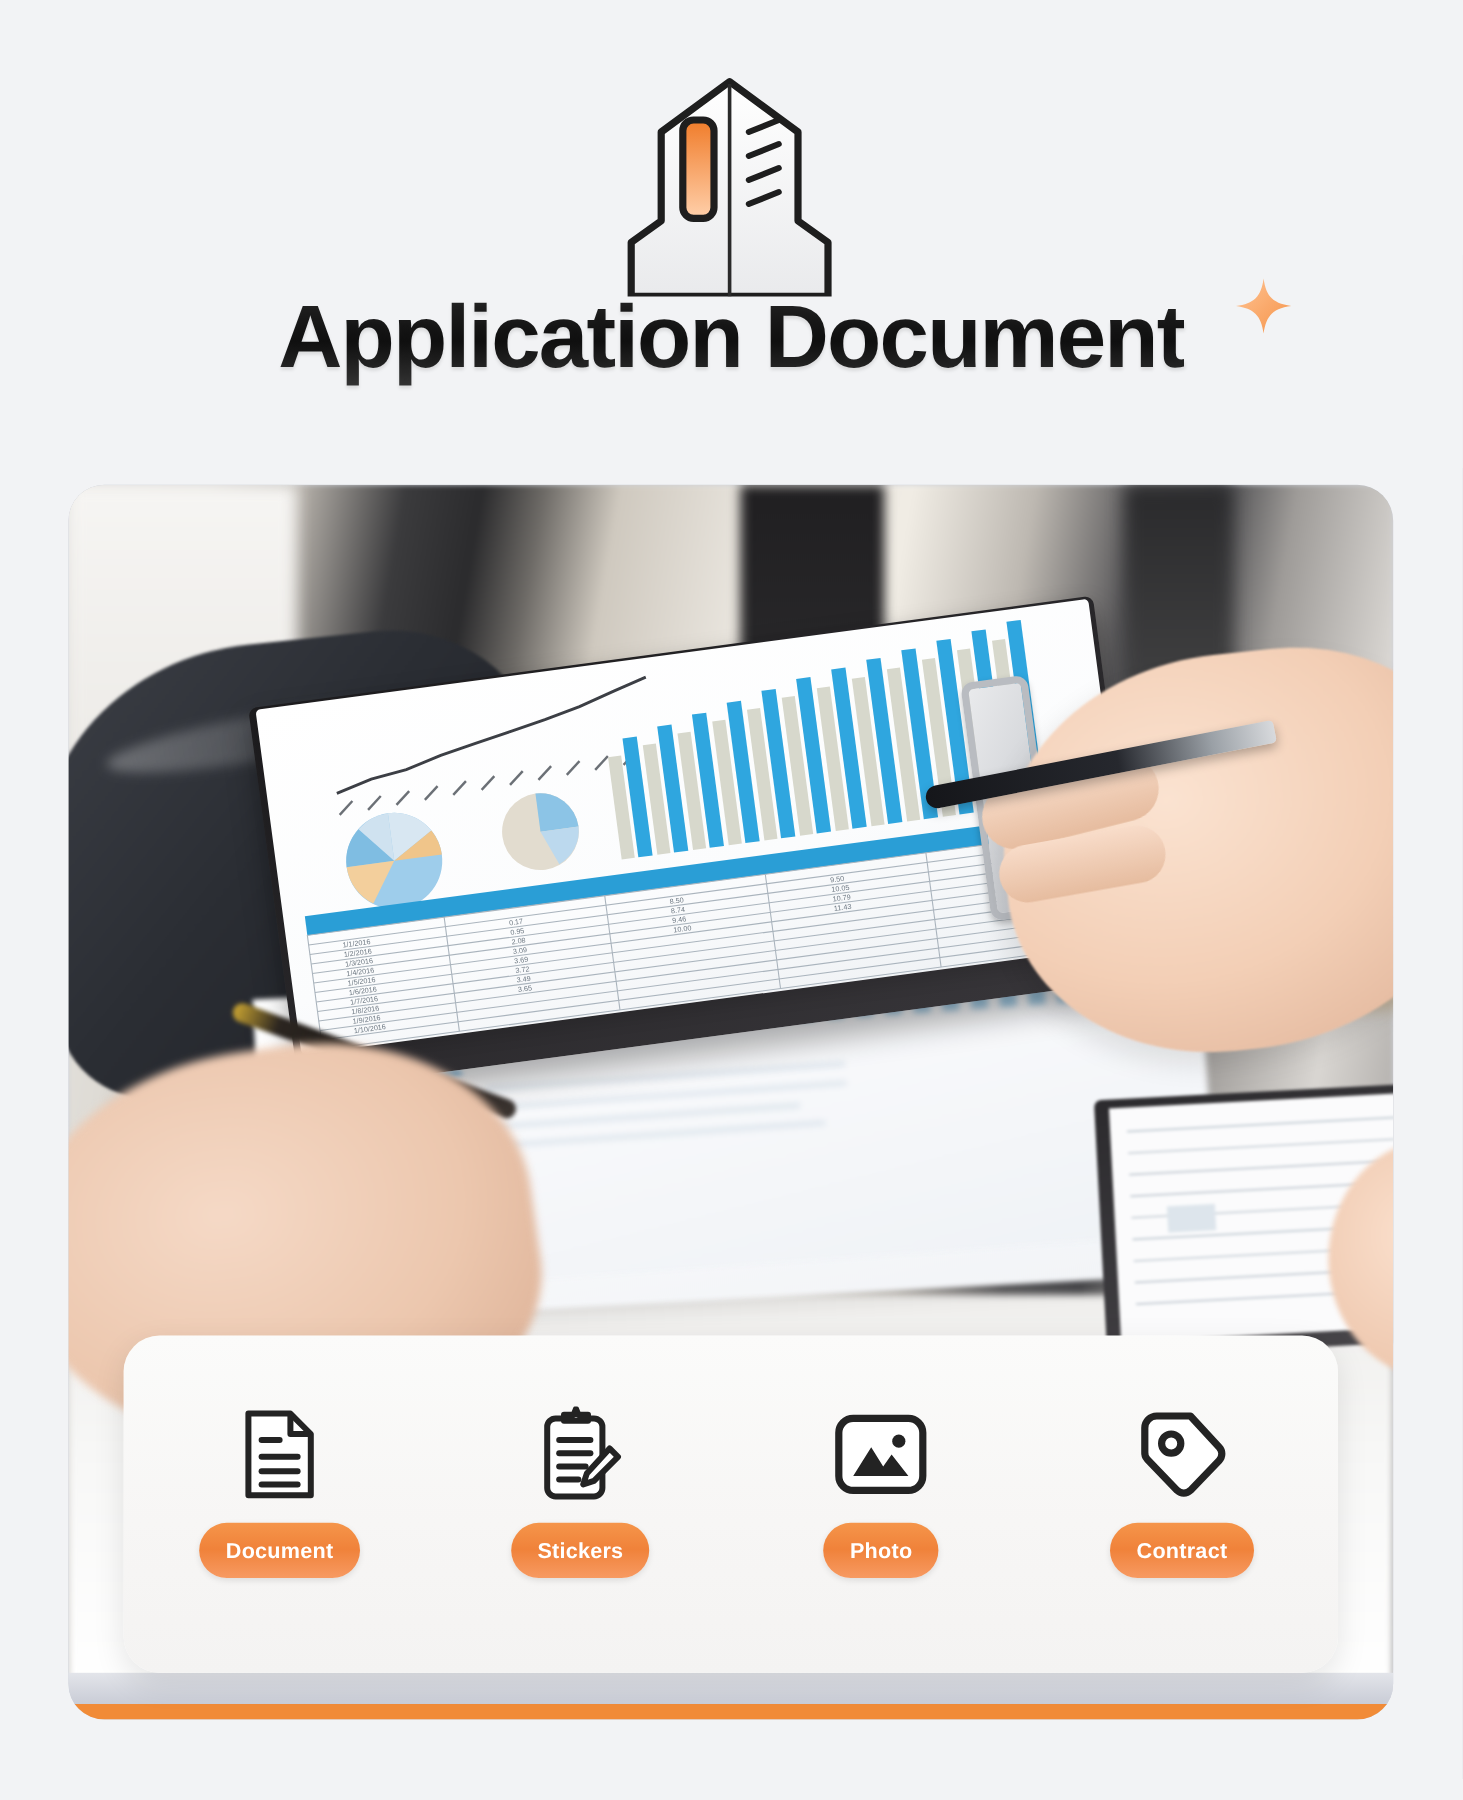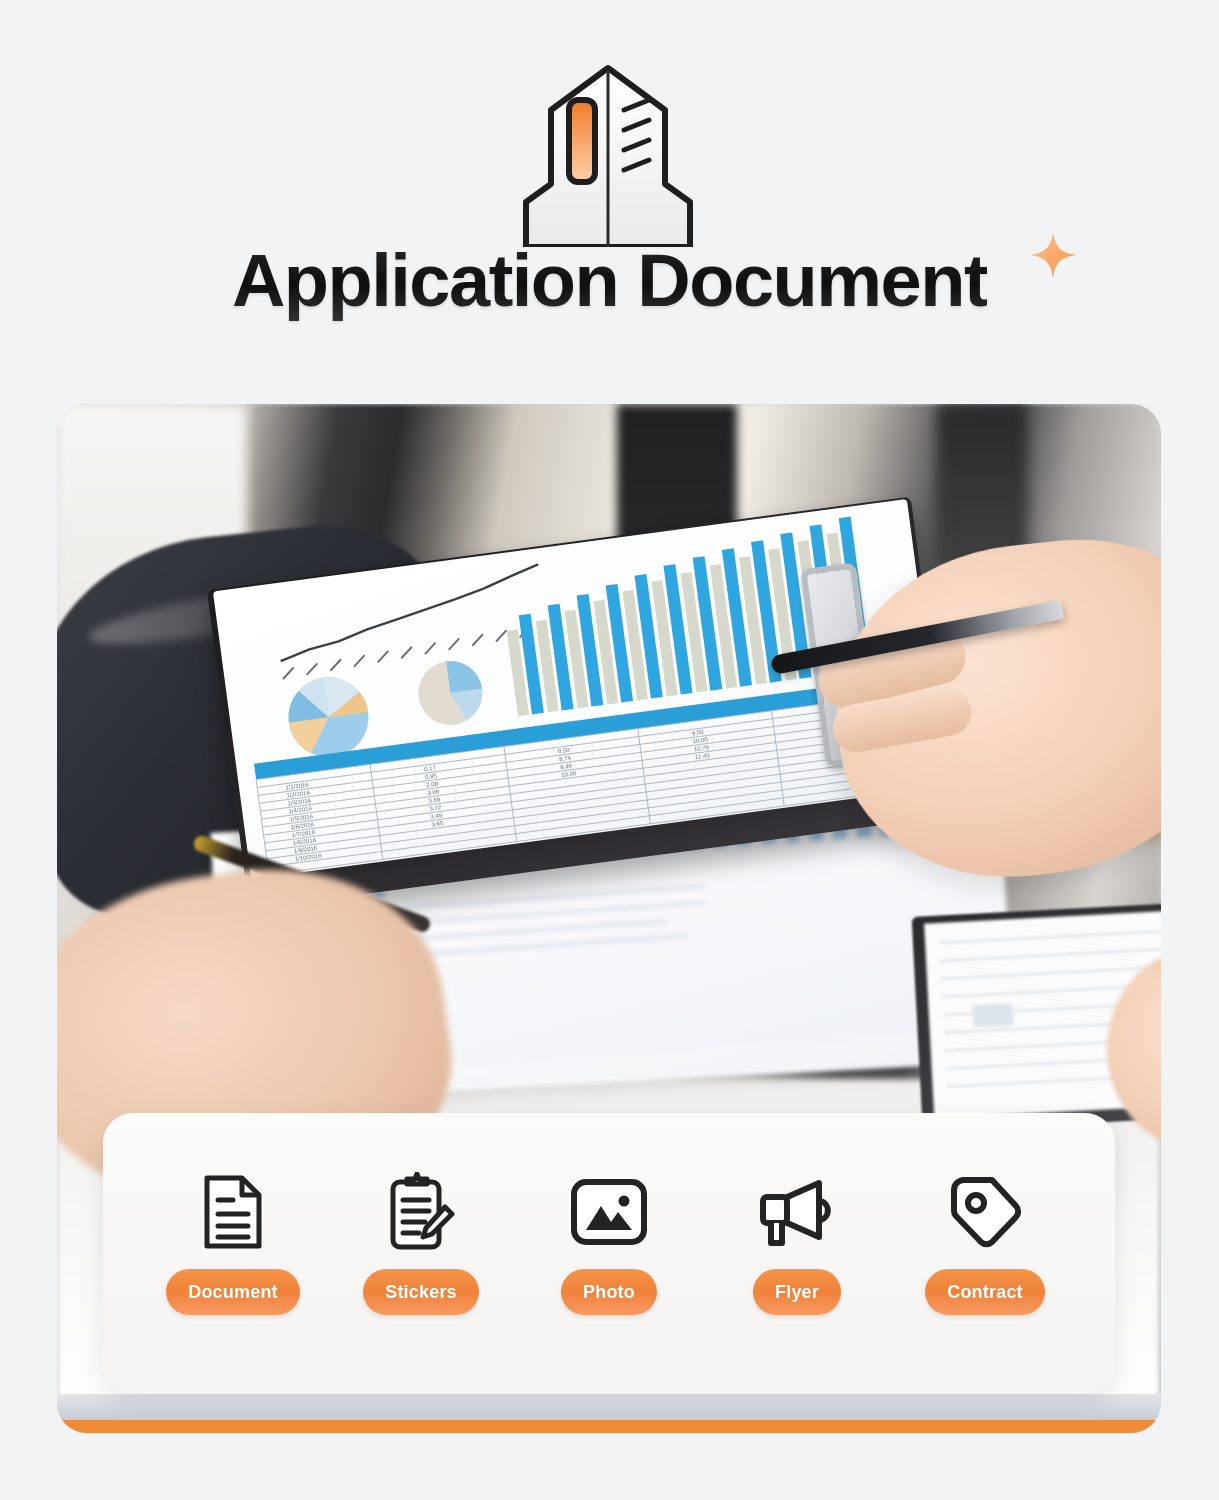--- a/index.html
+++ b/index.html
@@ -664,31 +664,20 @@
       <div class="badge-icon">
         <svg width="78" height="68" viewBox="0 0 78 68">
           <rect x="4" y="4" width="70" height="60" rx="12" fill="#fff" stroke="#232323" stroke-width="6"></rect>
           <circle cx="54" cy="23" r="5.5" fill="#232323"></circle>
           <path d="M16 52 L31 28 L41 44 L48 34 L62 52 Z" fill="#232323"></path>
         </svg>
       </div>
       <span class="badge-pill">Photo</span>
     </div>
 
-    <div class="badge-item">
-      <div class="badge-icon">
-        <svg width="80" height="74" viewBox="0 0 80 74">
-          <path d="M62 8 L62 62 L28 47 L28 23 Z" fill="#fff" stroke="#232323" stroke-width="6" stroke-linejoin="round"></path>
-          <rect x="6" y="22" width="24" height="26" rx="4" fill="#fff" stroke="#232323" stroke-width="6"></rect>
-          <path d="M14 48 L14 68 h11 L25 48" fill="#fff" stroke="#232323" stroke-width="6" stroke-linejoin="round"></path>
-          <path d="M64 26 a10 10 0 0 1 0 19" fill="none" stroke="#232323" stroke-width="6" stroke-linecap="round"></path>
-        </svg>
-      </div>
-      <span class="badge-pill">Flyer</span>
-    </div>
 
     <div class="badge-item">
       <div class="badge-icon">
         <svg width="74" height="76" viewBox="0 0 74 76">
           <path d="M18 6 h26 L68 32 a8 8 0 0 1 0 11 L44 68 a8 8 0 0 1 -11 0 L8 42 a8 8 0 0 1 -2 -6 V16 a10 10 0 0 1 10 -10 Z" fill="#fff" stroke="#232323" stroke-width="6" stroke-linejoin="round"></path>
           <circle cx="28" cy="29" r="8" fill="#fff" stroke="#232323" stroke-width="6"></circle>
         </svg>
       </div>
       <span class="badge-pill">Contract</span>
     </div>

